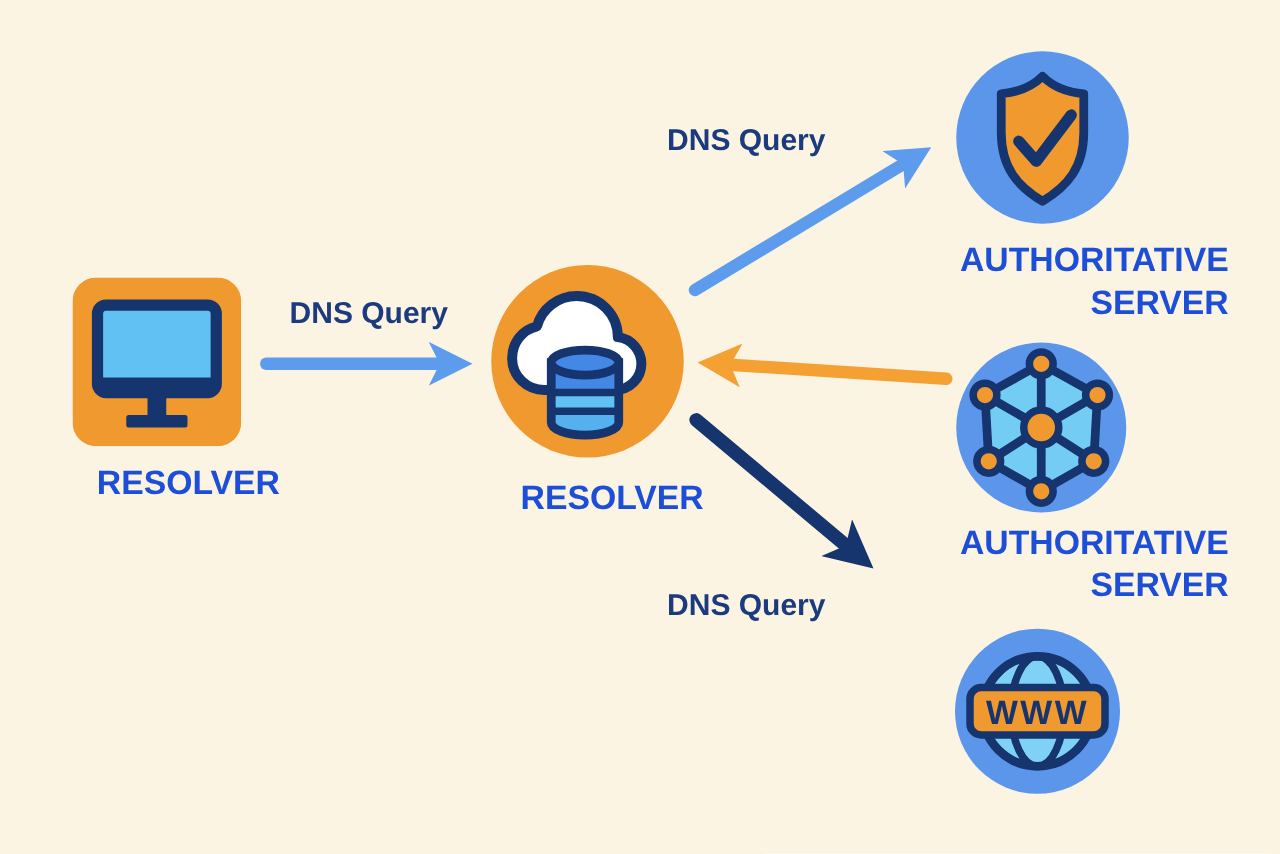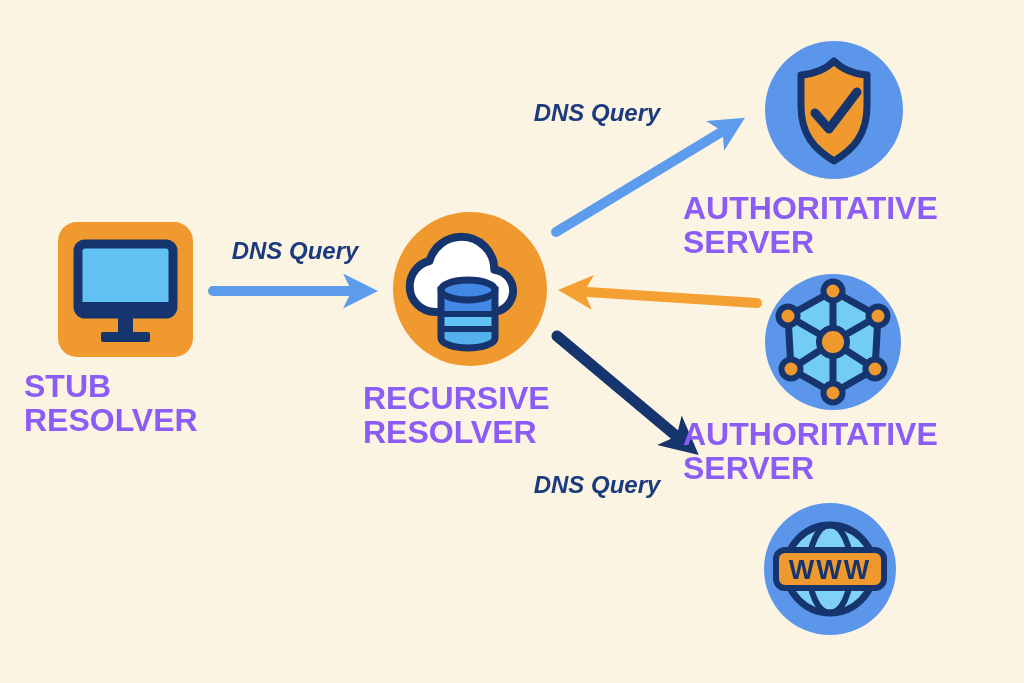--- a/index.html
+++ b/index.html
@@ -6,35 +6,34 @@
   #canvas{
     position:relative;
     width:1024px;height:683px;
     background:#fbf4e2;
     overflow:hidden;
     font-family:"Liberation Sans", sans-serif;
   }
   .abs{position:absolute;}
   .node-label{
     position:absolute;
-    text-align:left;
-    color:#8b5cf6;
+    text-align:right;
+    color:#1d4ed8;
     font-weight:bold;
-    font-size:32px;
+    font-size:27px;
     line-height:34px;
     letter-spacing:0px;
   }
   .edge-label{
     position:absolute;
     text-align:center;
     color:#1c3a7e;
     font-weight:bold;
     font-size:24px;
     line-height:28px;
-    font-style:italic;
   }
   svg{display:block;}
   #arrow-layer{position:absolute;left:0;top:0;pointer-events:none;}
 </style>
 </head>
 <body>
 
 <div id="canvas">
 
   <svg class="abs" style="left:58px;top:222px" width="135" height="135" viewBox="0 0 135 135">
@@ -112,26 +111,24 @@
         <path d="M0,0 L10,5 L0,10 L2.5,5 Z" fill="#16356e"></path>
       </marker>
     </defs>
     <line x1="213" y1="291" x2="364" y2="291" stroke="#5d9ced" stroke-width="10" stroke-linecap="round" marker-end="url(#ah-blue)"></line>
     <line x1="556" y1="232" x2="733" y2="125" stroke="#5d9ced" stroke-width="10" stroke-linecap="round" marker-end="url(#ah-blue)"></line>
     <line x1="757" y1="303" x2="572" y2="291" stroke="#f4a033" stroke-width="10" stroke-linecap="round" marker-end="url(#ah-orange)"></line>
     <line x1="557" y1="336" x2="687" y2="445" stroke="#16356e" stroke-width="11" stroke-linecap="round" marker-end="url(#ah-navy)"></line>
   </svg>
 
   <div class="node-label" style="left:24px;top:369px;width:200px">
-    <div>STUB</div>
     <div>RESOLVER</div>
   </div>
 
   <div class="node-label" style="left:363px;top:381px;width:200px">
-    <div>RECURSIVE</div>
     <div>RESOLVER</div>
   </div>
 
   <div class="node-label" style="left:683px;top:191px;width:300px">
     <div>AUTHORITATIVE</div>
     <div>SERVER</div>
   </div>
 
   <div class="node-label" style="left:683px;top:417px;width:300px">
     <div>AUTHORITATIVE</div>

